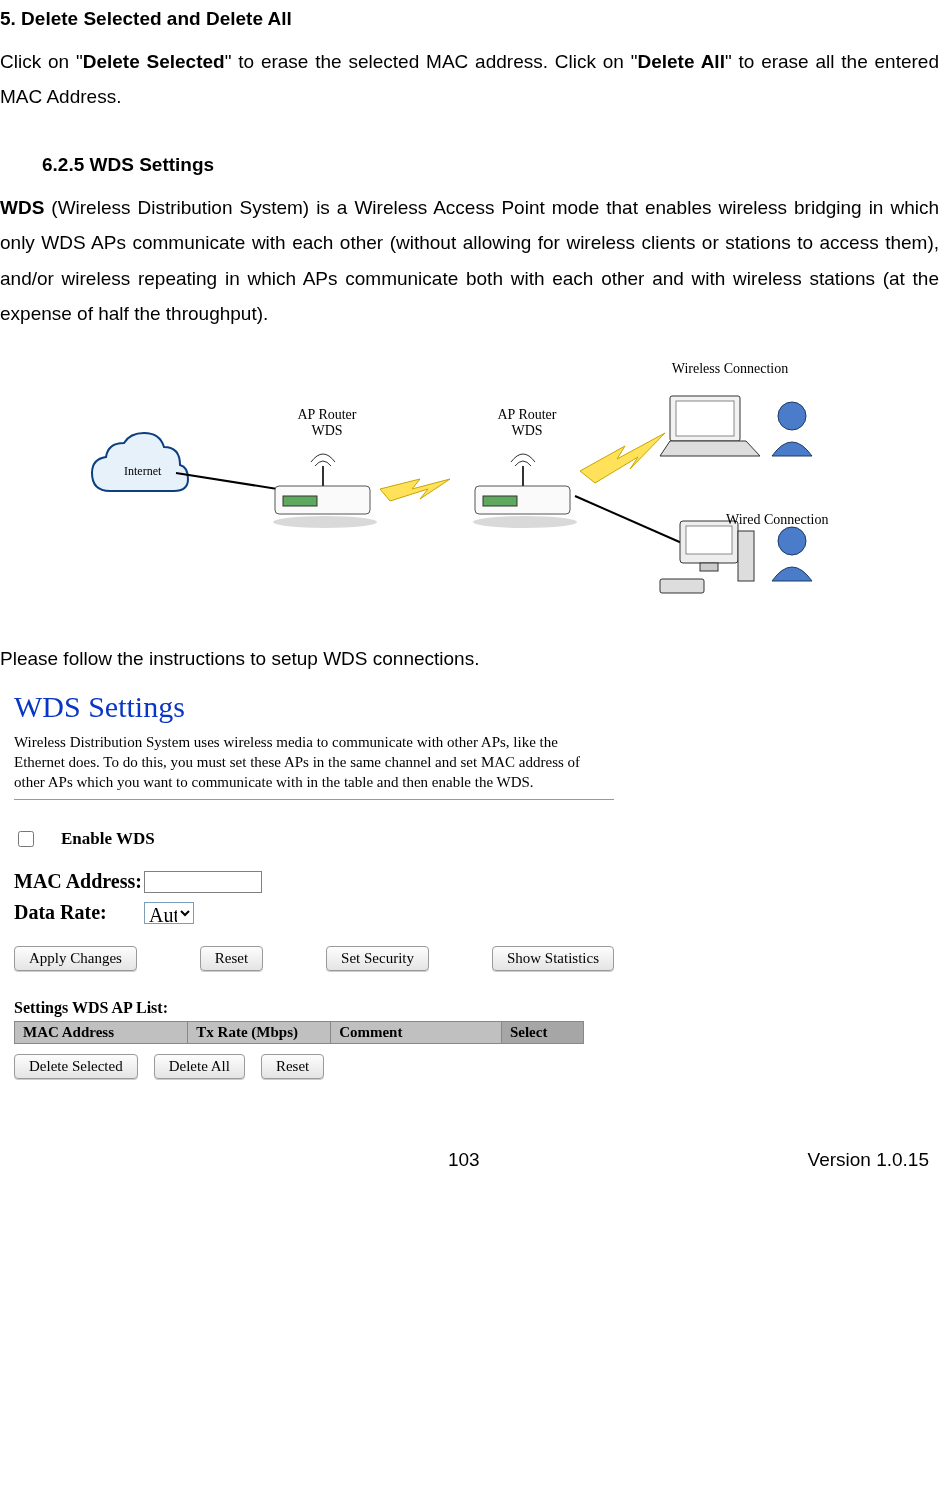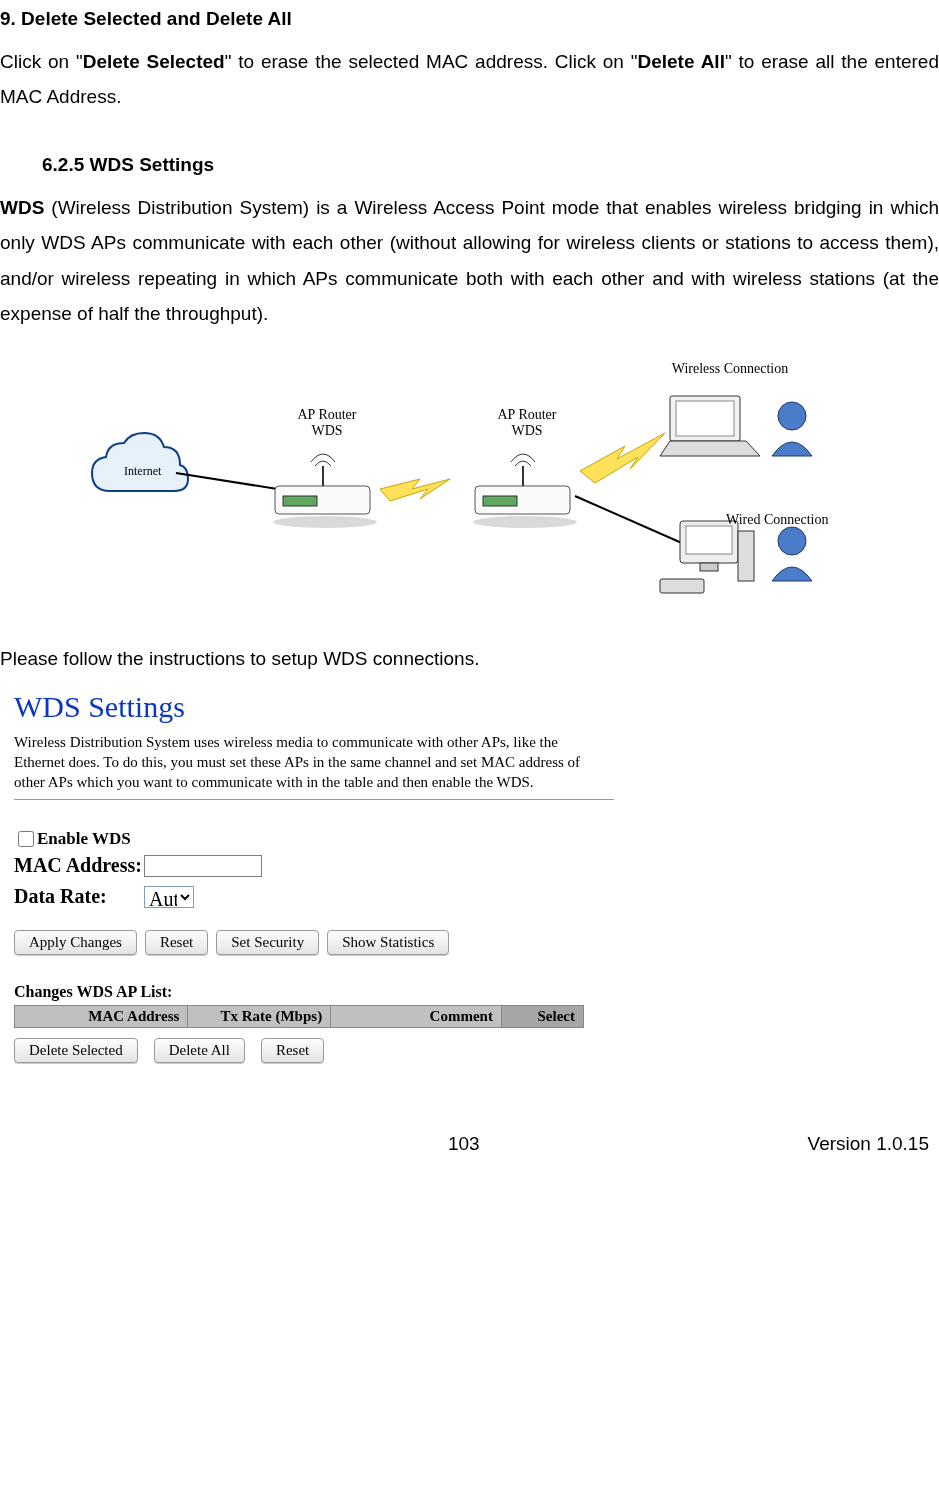--- a/index.html
+++ b/index.html
@@ -57,22 +57,22 @@
     margin: 0 0 8px 0;
   }
   .wds-desc {
     font-size: 15px;
     line-height: 1.35;
     margin-bottom: 6px;
     padding-right: 20px;
   }
   .wds-hr { border:none; border-top:1px solid #999; margin: 0 0 28px 0; }
   .enable-row {
-    display:flex; align-items:center; gap:0;
-    margin-bottom: 4px;
+    display:flex; align-items:center; gap:24px;
+    margin-bottom: 20px;
     font-weight: bold;
     font-size: 17px;
   }
   .enable-row input[type=checkbox]{
     width:16px; height:16px;
   }
   .form-row {
     display:flex; align-items:flex-end;
     margin-bottom: 8px;
     font-size: 20px;
@@ -85,22 +85,23 @@
     padding: 1px 3px;
   }
   .form-row select{
     width: 50px; height:22px;
     border:1px solid #7e9db9;
     font: inherit;
     background: #fff;
     text-decoration: underline;
   }
   .btn-row {
-    display:flex; gap: 8px;
+    display:flex; gap: 0;
     margin: 22px 0 28px 0;
+    justify-content: space-between;
   }
   .wbtn {
     font-family: "Times New Roman", serif;
     font-size: 15px;
     padding: 3px 14px;
     background: linear-gradient(#fdfdfd, #e4e4e4);
     border: 1px solid #9a9a9a;
     border-radius: 4px;
     box-shadow: 0 1px 0 #ccc;
     cursor: pointer;
@@ -115,41 +116,41 @@
     width: 570px;
     background: #c0c0c0;
     margin-bottom: 10px;
   }
   .ap-table th {
     background: #c0c0c0;
     border: 1px solid #888;
     padding: 2px 8px;
     font-weight: bold;
     font-size: 15px;
-    text-align: right;
+    text-align: left;
   }
   .ap-table th:last-child { background:#a6a6a6; }
   .btn-row2 {
     display:flex; gap: 16px;
     margin: 8px 0 0 0;
   }
   .footer {
     display:flex; justify-content:space-between;
     font-size: 19px;
     margin-top: 70px;
     padding: 0 10px 0 0;
   }
   .footer .pn { flex:1; text-align:center; }
 </style>
 </head>
 <body>
 
 <div class="page">
 
-  <div class="section-heading">9.    Delete Selected and Delete All</div>
+  <div class="section-heading">5.    Delete Selected and Delete All</div>
 
   <p class="body-text">
     <span>Click on "</span><span class="bold">Delete Selected</span><span>" to erase the selected MAC address. Click on "</span><span class="bold">Delete All</span><span>" to erase all the entered MAC Address.</span>
   </p>
 
   <div class="sub-heading">6.2.5    WDS Settings</div>
 
   <p class="body-text">
     <span class="bold">WDS</span><span> (Wireless Distribution System) is a Wireless Access Point mode that enables wireless bridging in which only WDS APs communicate with each other (without allowing for wireless clients or stations to access them), and/or wireless repeating in which APs communicate both with each other and with wireless stations (at the expense of half the throughput).</span>
   </p>
@@ -246,21 +247,21 @@
       </select>
     </div>
 
     <div class="btn-row">
       <button class="wbtn">Apply Changes</button>
       <button class="wbtn">Reset</button>
       <button class="wbtn">Set Security</button>
       <button class="wbtn">Show Statistics</button>
     </div>
 
-    <div class="list-heading">Changes WDS AP List:</div>
+    <div class="list-heading">Settings WDS AP List:</div>
     <table class="ap-table">
       <tbody>
           <tr>
         <th style="width:175px;">MAC Address</th>
         <th style="width:140px;">Tx Rate (Mbps)</th>
         <th style="width:170px;">Comment</th>
         <th style="width:70px;margin-left:6px;">Select</th>
       </tr>
     </tbody>
       </table>

